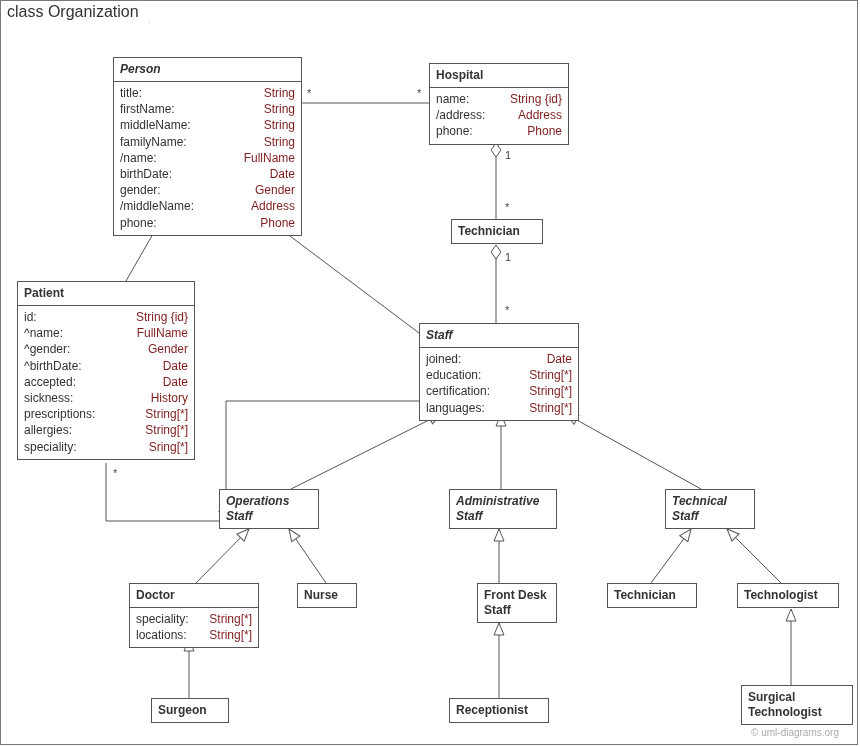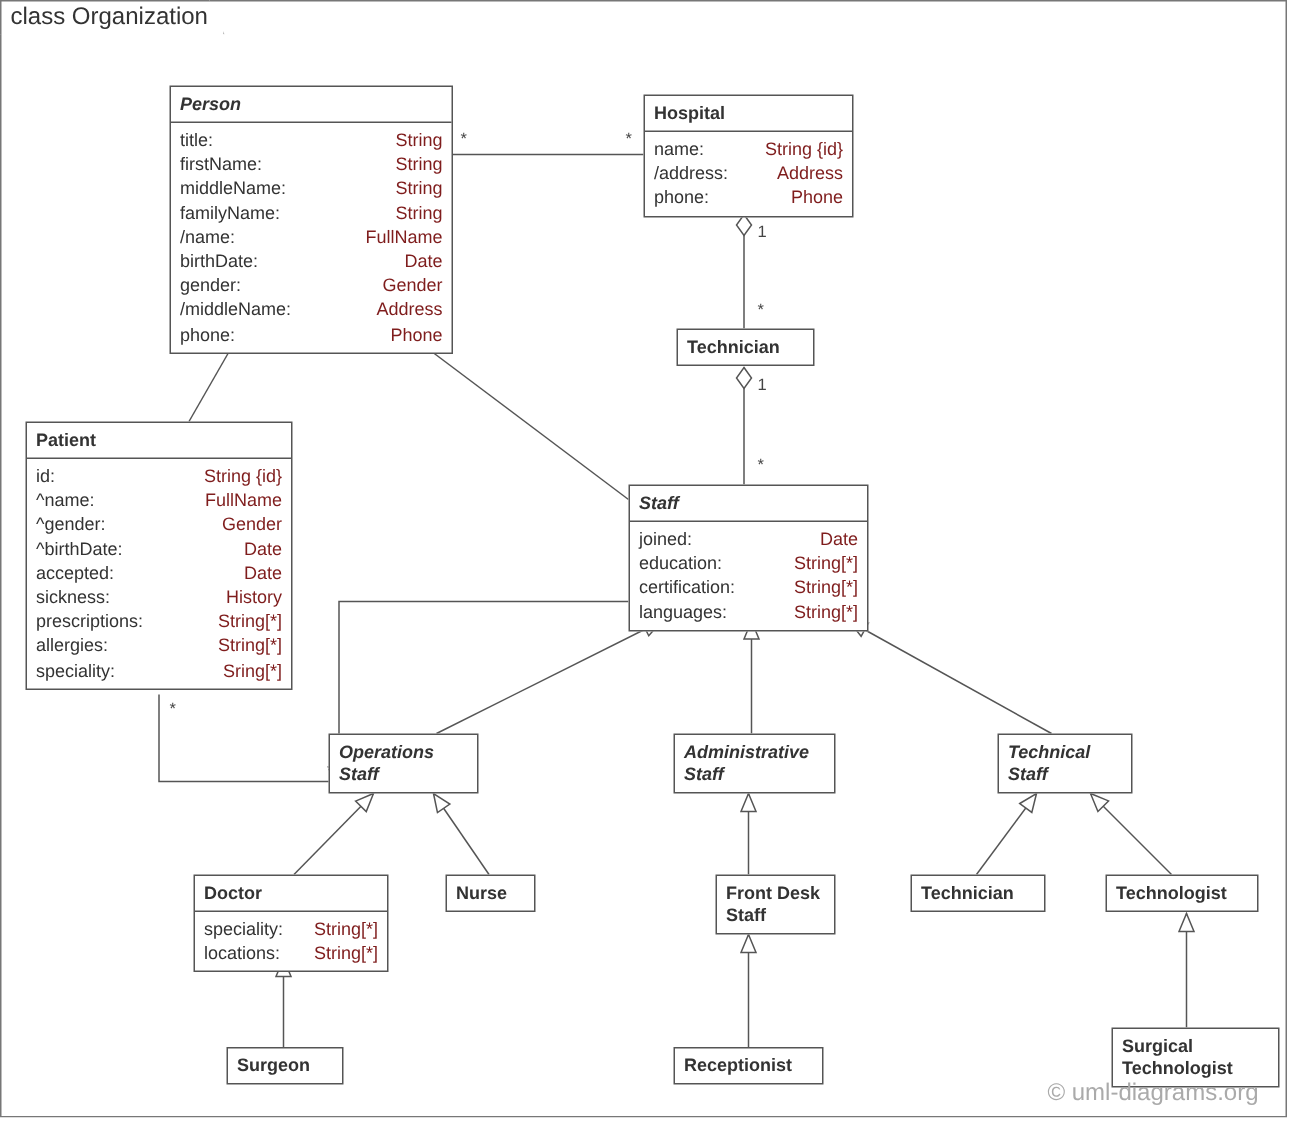--- a/index.html
+++ b/index.html
@@ -67,21 +67,21 @@
   .mult {
     position: absolute;
     font-size: 11px;
     color: #444;
     background: transparent;
   }
   .watermark {
     position: absolute;
     right: 18px;
     bottom: 6px;
-    font-size: 16px;
+    font-size: 10px;
     color: #aaa;
   }
 </style>
 </head>
 <body>
 
 <div class="frame">
   <div class="frame-tab">class Organization</div>
 
   <svg class="lines">

